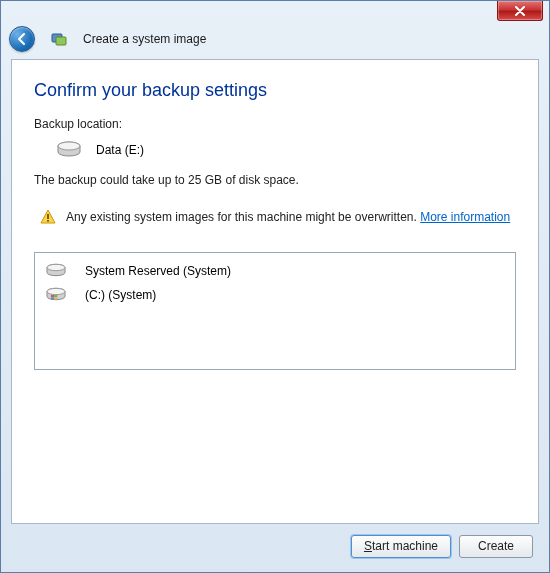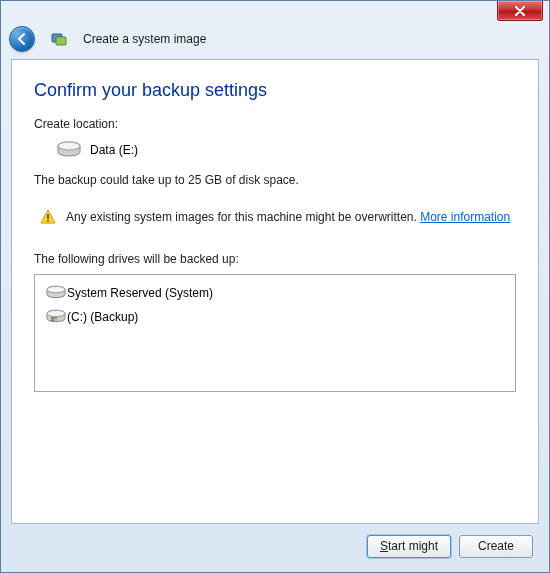--- a/index.html
+++ b/index.html
@@ -83,21 +83,21 @@
   }
   .heading {
     color: #003399;
     font-size: 18px;
     margin: 4px 0 16px 0;
   }
   .label { color: #222; margin: 8px 0; }
   .location-row {
     display: flex;
     align-items: center;
-    gap: 8px;
+    gap: 14px;
     margin: 10px 0 14px 22px;
   }
   .drive-icon {
     width: 26px; height: 18px;
     display:inline-flex;
   }
   .size-note { color: #222; margin: 10px 0 22px 0; }
   .warning-row {
     display: flex;
     align-items: flex-start;
@@ -113,21 +113,21 @@
   .drives-box {
     border: 1px solid #9aa8b8;
     background: #fff;
     height: 118px;
     margin-top: 6px;
     padding: 6px 8px;
   }
   .drive-row {
     display: flex;
     align-items: center;
-    gap: 0;
+    gap: 18px;
     padding: 4px 2px;
   }
   .drive-row .icon {
     width: 22px; height: 16px;
     display:inline-flex;
   }
   
   .footer {
     position: absolute;
     left: 10px;
@@ -182,21 +182,21 @@
         <rect x="1" y="3" width="10" height="8" rx="1" fill="#5a8fc8" stroke="#2a5a8a"></rect>
         <rect x="5" y="6" width="10" height="8" rx="1" fill="#8fc85a" stroke="#5a8a2a"></rect>
       </svg>
     </span>
     <span class="window-title">Create a system image</span>
   </div>
 
   <div class="content">
     <div class="heading">Confirm your backup settings</div>
 
-    <div class="label">Create location:</div>
+    <div class="label">Backup location:</div>
 
     <div class="location-row">
       <span class="drive-icon">
         <svg width="26" height="18" viewBox="0 0 26 18">
           <ellipse cx="13" cy="5" rx="11" ry="4" fill="#e8e8e8" stroke="#888"></ellipse>
           <path d="M2 5 v6 a11 4 0 0 0 22 0 v-6" fill="#d0d0d0" stroke="#888"></path>
           <ellipse cx="13" cy="5" rx="11" ry="4" fill="#f4f4f4" stroke="#999"></ellipse>
         </svg>
       </span>
       <span>Data (E:)</span>
@@ -211,21 +211,20 @@
           <rect x="7.2" y="5" width="1.6" height="5" fill="#594400"></rect>
           <rect x="7.2" y="11" width="1.6" height="1.6" fill="#594400"></rect>
         </svg>
       </span>
       <span class="warning-text">
         <span>Any existing system images for this machine might be overwritten.</span>
         <a class="link">More information</a>
       </span>
     </div>
 
-    <div class="label">The following drives will be backed up:</div>
 
     <div class="drives-box">
       <div class="drive-row">
         <span class="icon">
           <svg width="22" height="16" viewBox="0 0 22 16">
             <ellipse cx="11" cy="4.5" rx="9" ry="3.2" fill="#e8e8e8" stroke="#888"></ellipse>
             <path d="M2 4.5 v5 a9 3.2 0 0 0 18 0 v-5" fill="#d0d0d0" stroke="#888"></path>
             <ellipse cx="11" cy="4.5" rx="9" ry="3.2" fill="#f4f4f4" stroke="#999"></ellipse>
           </svg>
         </span>
@@ -236,23 +235,23 @@
           <svg width="22" height="16" viewBox="0 0 22 16">
             <ellipse cx="11" cy="4.5" rx="9" ry="3.2" fill="#e8e8e8" stroke="#888"></ellipse>
             <path d="M2 4.5 v5 a9 3.2 0 0 0 18 0 v-5" fill="#d0d0d0" stroke="#888"></path>
             <ellipse cx="11" cy="4.5" rx="9" ry="3.2" fill="#f4f4f4" stroke="#999"></ellipse>
             <rect x="6" y="8" width="3" height="2.2" fill="#d9534f"></rect>
             <rect x="9.2" y="8" width="3" height="2.2" fill="#5cb85c"></rect>
             <rect x="6" y="10.4" width="3" height="2.2" fill="#4a90d9"></rect>
             <rect x="9.2" y="10.4" width="3" height="2.2" fill="#f0ad4e"></rect>
           </svg>
         </span>
-        <span>(C:) (Backup)</span>
+        <span>(C:) (System)</span>
       </div>
     </div>
   </div>
 
   <div class="footer">
-    <button class="btn default"><span class="u">S</span><span>tart might</span></button>
+    <button class="btn default"><span class="u">S</span><span>tart machine</span></button>
     <button class="btn">Create</button>
   </div>
 
 </div>
 
 </body></html>

